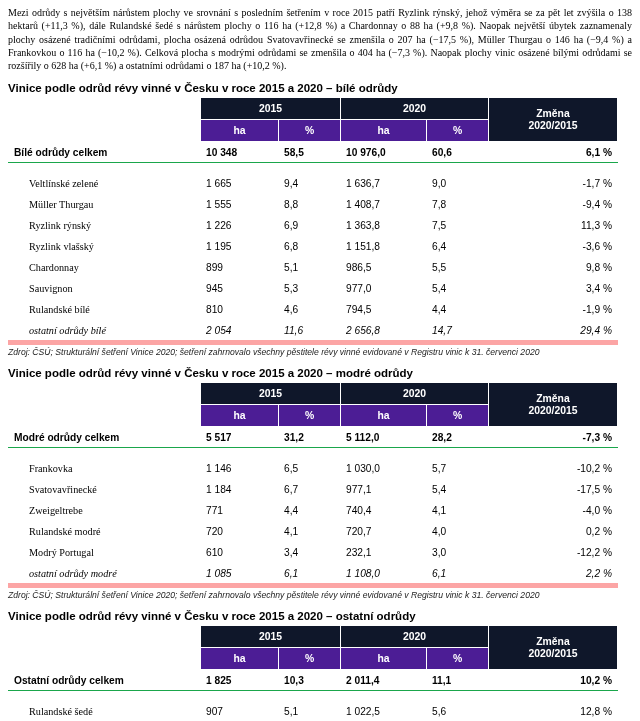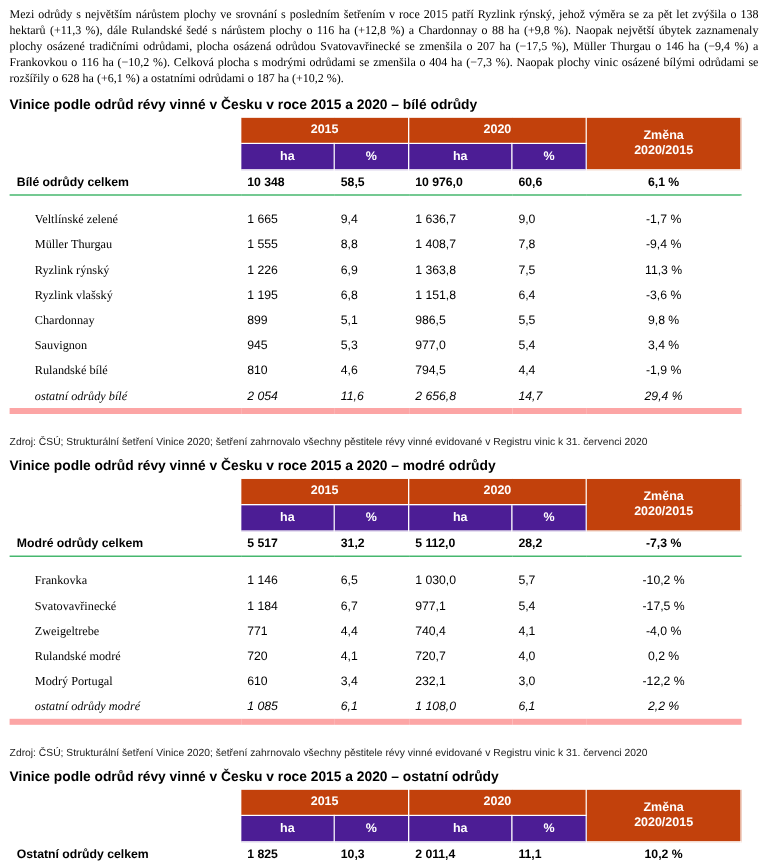--- a/index.html
+++ b/index.html
@@ -49,21 +49,21 @@
   table.vin col.c-pc2   { width: 62px; }
   table.vin col.c-chg   { width: 129px; }
 
   table.vin th, table.vin td {
     border: 1px solid #ffffff;
     padding: 2px 5px;
     vertical-align: middle;
   }
   
   .hdr th {
-    background: #c2410c;
+    background: #0f172a;
     color: #ffffff;
     font-weight: bold;
     text-align: center;
     border: 1px solid #ffffff;
     height: 17px;
     font-size: 10.4px;
   }
   .hdr2 th {
     background: #4c1d95;
     color: #ffffff;
@@ -105,27 +105,28 @@
   }
   td.name.indent {
     padding-left: 20px;
     font-family: Liberation Serif, serif;
   }
   td.num {
     text-align: left;
     padding-left: 8px;
   }
   td.chg {
-    text-align: center;
+    text-align: right;
     padding-left: 10px;
   }
   .source {
     font-size: 8.6px;
+    font-style: italic;
     color: #222222;
-    margin: 18px 0 0 0;
+    margin: 2px 0 0 0;
   }
   .spacer-row td {
     height: 5px;
     background: #ffffff;
     border-left: 1px solid #1aa64b;
     border-right: 1px solid #1aa64b;
   }
 </style>
 </head>
 <body>

